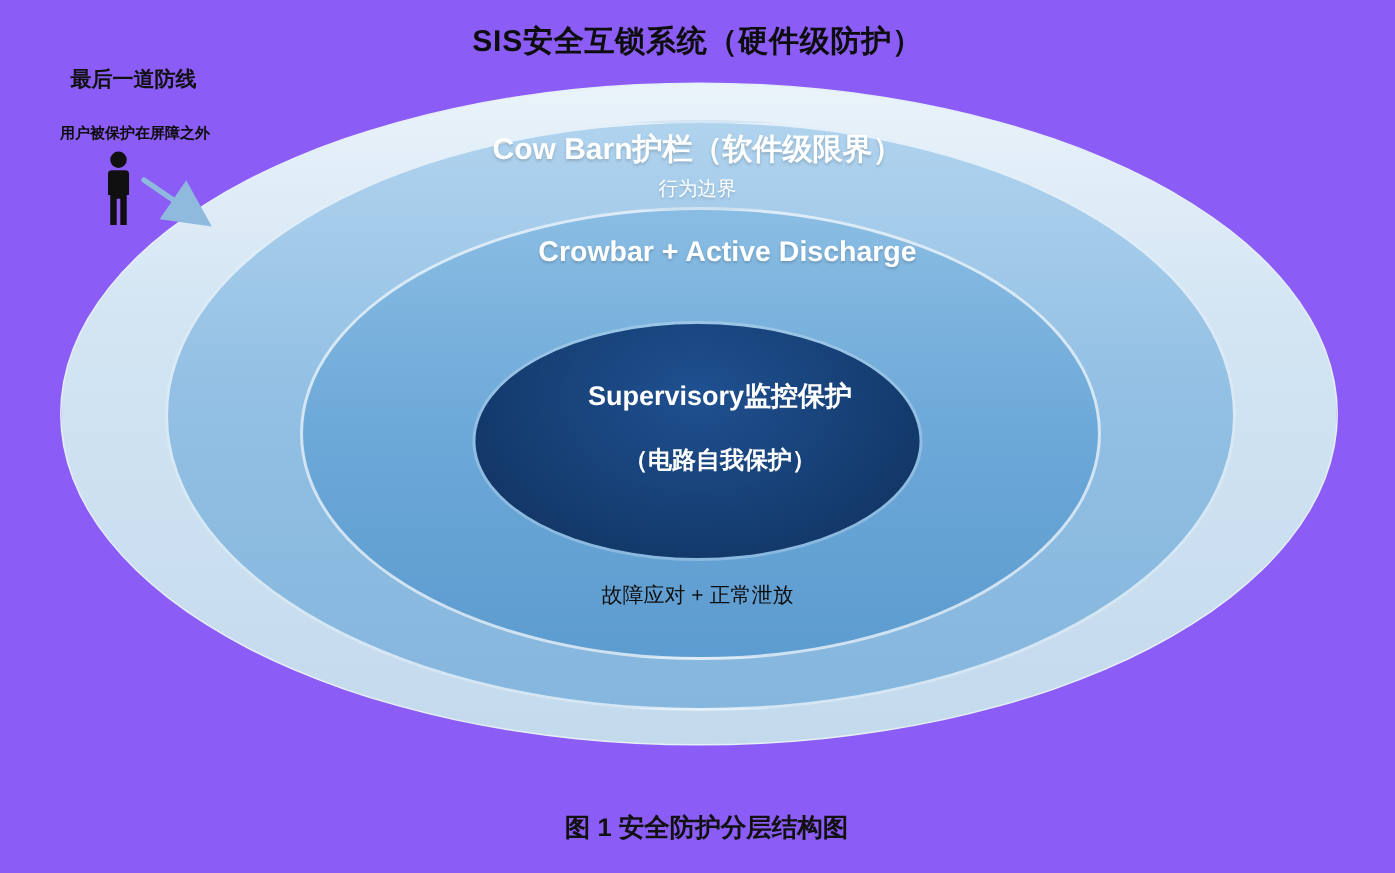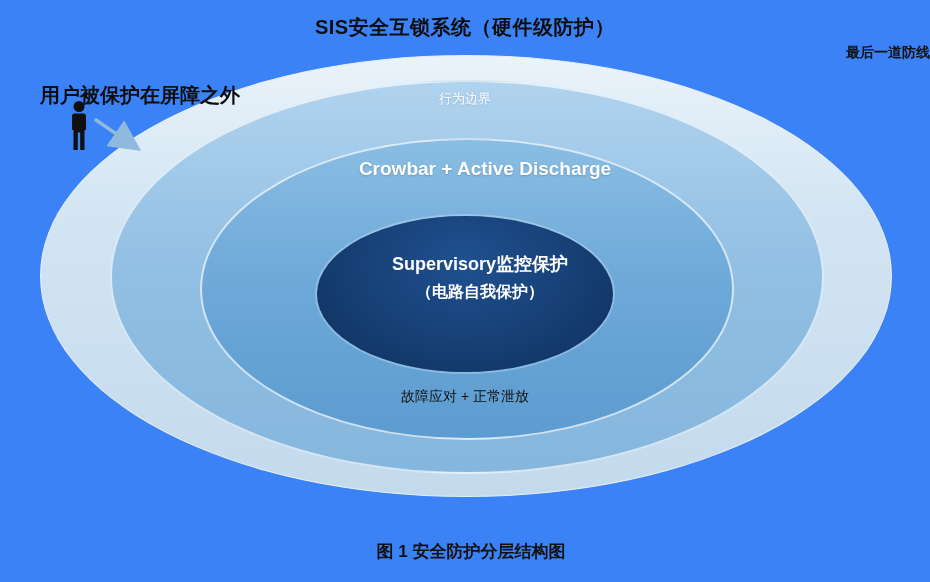--- a/index.html
+++ b/index.html
@@ -5,41 +5,42 @@
   html, body {
     margin: 0;
     padding: 0;
     background: #ffffff;
     font-family: "Liberation Sans", "DejaVu Sans", sans-serif;
   }
   .stage {
     position: relative;
     width: 930px;
     height: 582px;
-    background: #3b82f6;
+    background: #8b5cf6;
     overflow: hidden;
   }
 
   
   .hdr-title {
     position: absolute;
     left: 0; right: 0; top: 14px;
     text-align: center;
     font-size: 20px;
     font-weight: 700;
     color: #0d0d0d;
     letter-spacing: .5px;
   }
   .hdr-sub {
     position: absolute;
     left: 0; right: 0; top: 44px;
-    text-align: right;
+    text-align: left;
     font-size: 14px;
     font-weight: 600;
     color: #111;
+    padding-left: 47px;
   }
 
   
   .ellipse { position: absolute; border-radius: 50%; }
   .e1 {
     left: 40px; top: 55px; width: 850px; height: 440px;
     background: linear-gradient(180deg, #eaf3fa 0%, #d3e5f3 35%, #c3daed 100%);
     border: 1px solid #e6eff7;
   }
   .e2 {
@@ -66,36 +67,36 @@
   .t-cowbarn { top: 86px; }
   .t-cowbarn .lt { font-size: 20px; }
   .t-cowbarn .ls { font-size: 13px; }
 
   .t-crowbar { top: 158px; margin-left: 40px; }
   .t-crowbar .lt { font-size: 19px; }
   .t-crowbar .ls { font-size: 14px; }
 
   .t-core { top: 252px; padding-left: 30px; }
   .t-core .core-line1 { font-size: 18px; font-weight: 700; }
-  .t-core .core-line2 { font-size: 16px; font-weight: 700; margin-top: 6px; }
+  .t-core .core-line2 { font-size: 16px; font-weight: 700; margin-top: 21px; }
 
   .bottom-note {
     position: absolute;
     left: 0; right: 0; top: 388px;
     text-align: center;
     font-size: 14px;
     font-weight: 400;
     color: #0e0e0e;
   }
 
   
   .annot-label {
     position: absolute;
     left: 40px; top: 82px;
-    font-size: 20px;
+    font-size: 10px;
     font-weight: 700;
     color: #0d0d0d;
     white-space: nowrap;
   }
   .person { position: absolute; left: 64px; top: 100px; }
   .arrow  { position: absolute; left: 92px; top: 112px; }
 
   
   .caption {
     position: absolute;
@@ -114,20 +115,21 @@
 
   <div class="hdr-title">SIS安全互锁系统（硬件级防护）</div>
   <div class="hdr-sub">最后一道防线</div>
 
   <div class="ellipse e1"></div>
   <div class="ellipse e2"></div>
   <div class="ellipse e3"></div>
   <div class="ellipse e4"></div>
 
   <div class="ltext t-cowbarn">
+    <div class="lt">Cow Barn护栏（软件级限界）</div>
     <div class="ls">行为边界</div>
   </div>
 
   <div class="ltext t-crowbar">
     <div class="lt">Crowbar + Active Discharge</div>
   </div>
 
   <div class="ltext t-core">
     <div class="core-line1">Supervisory监控保护</div>
     <div class="core-line2">（电路自我保护）</div>

